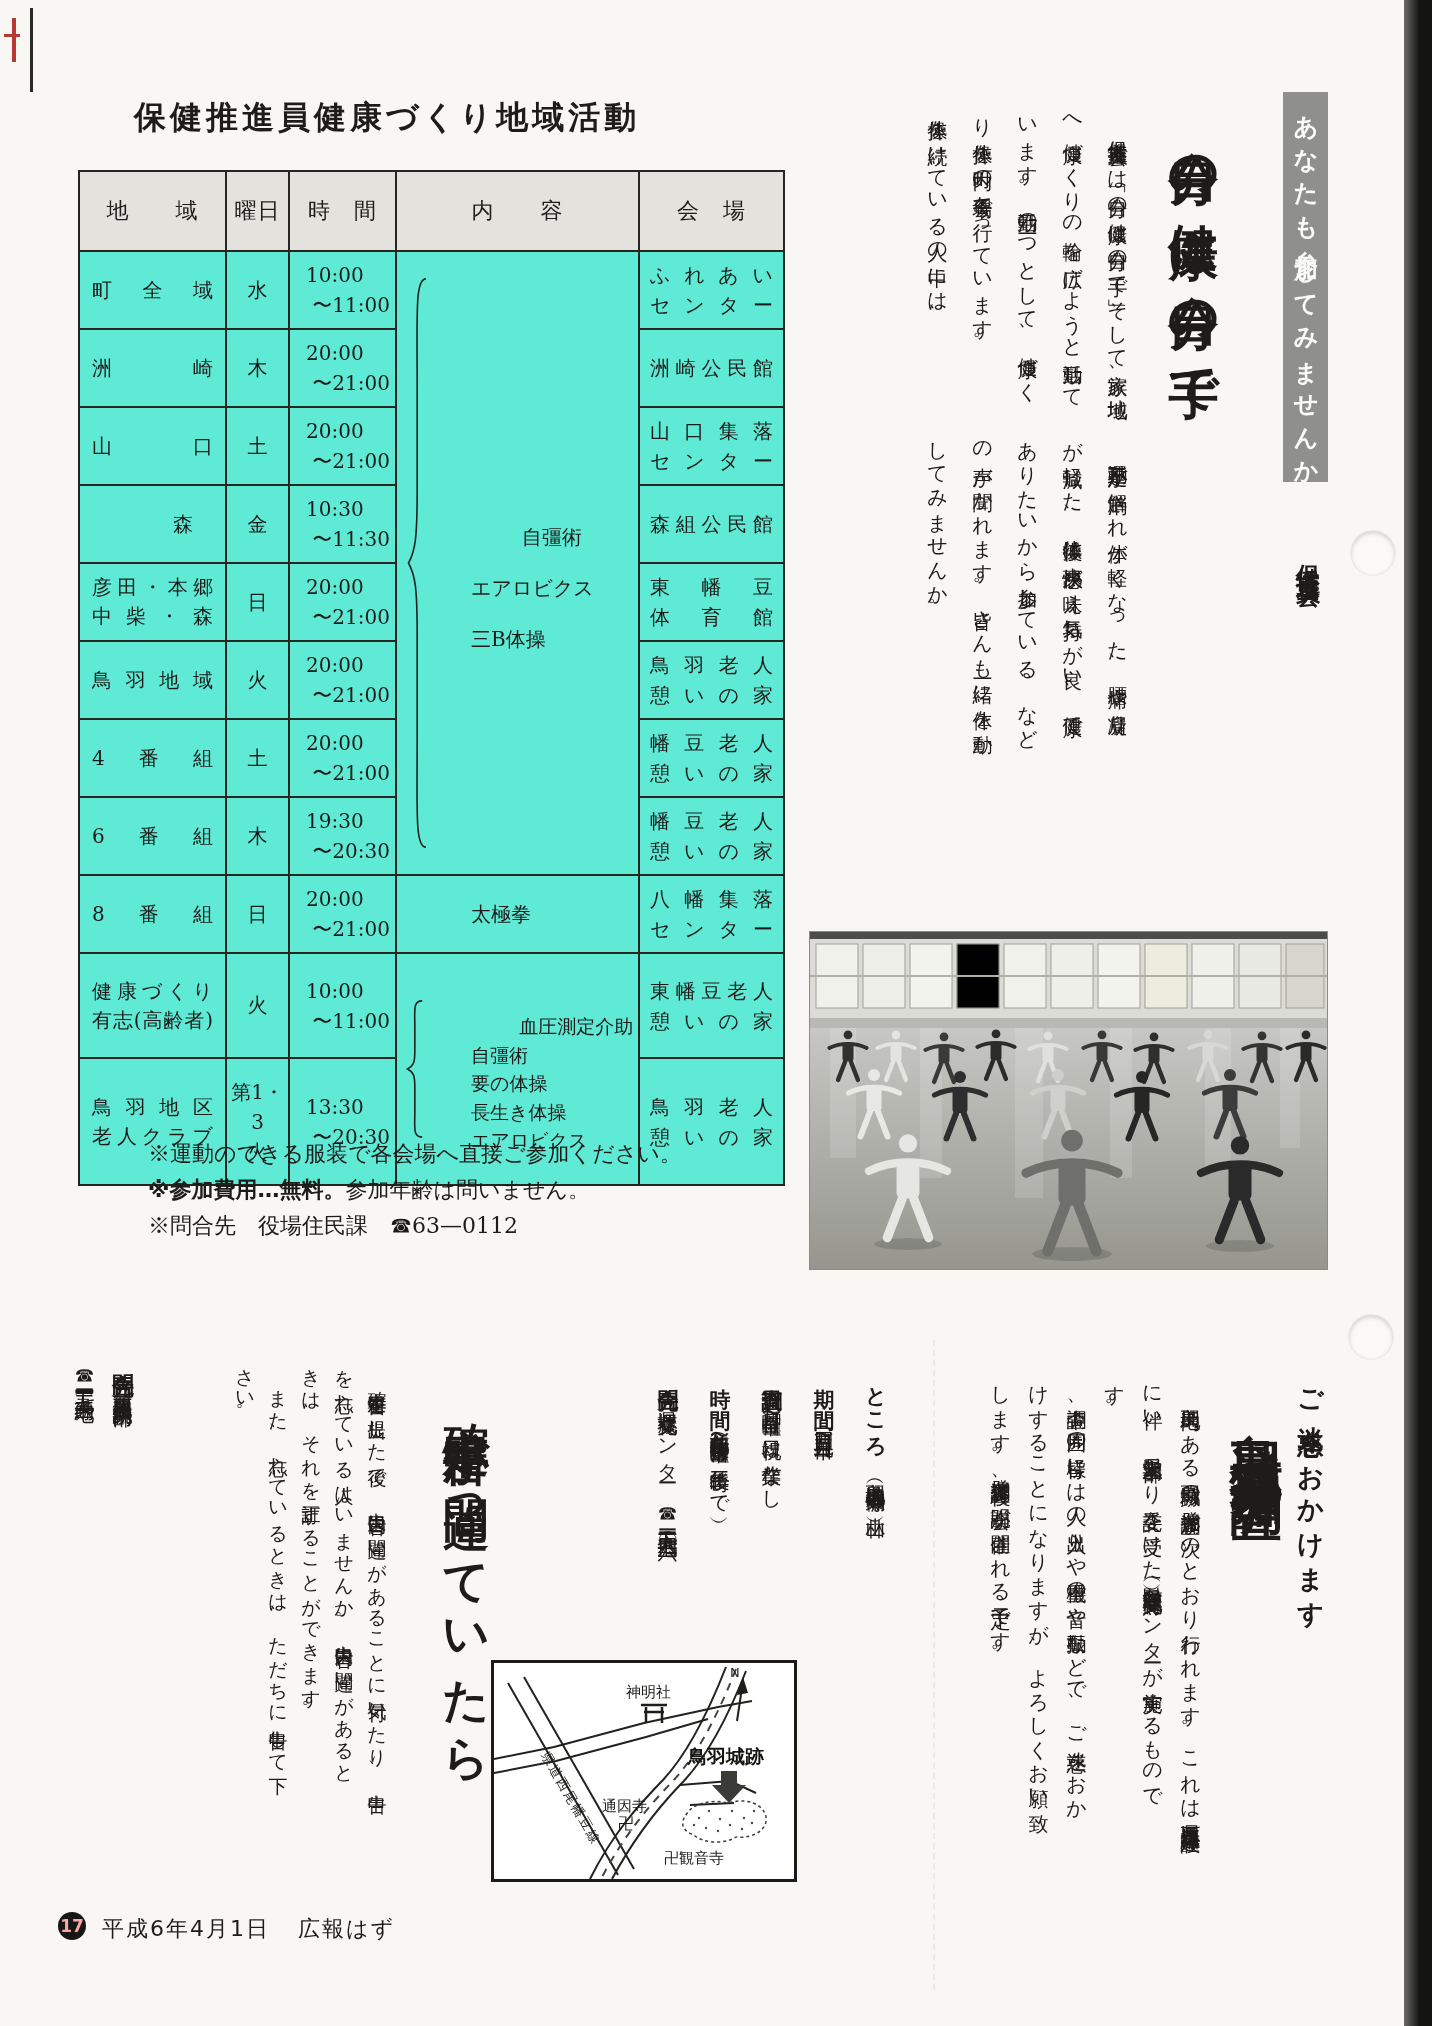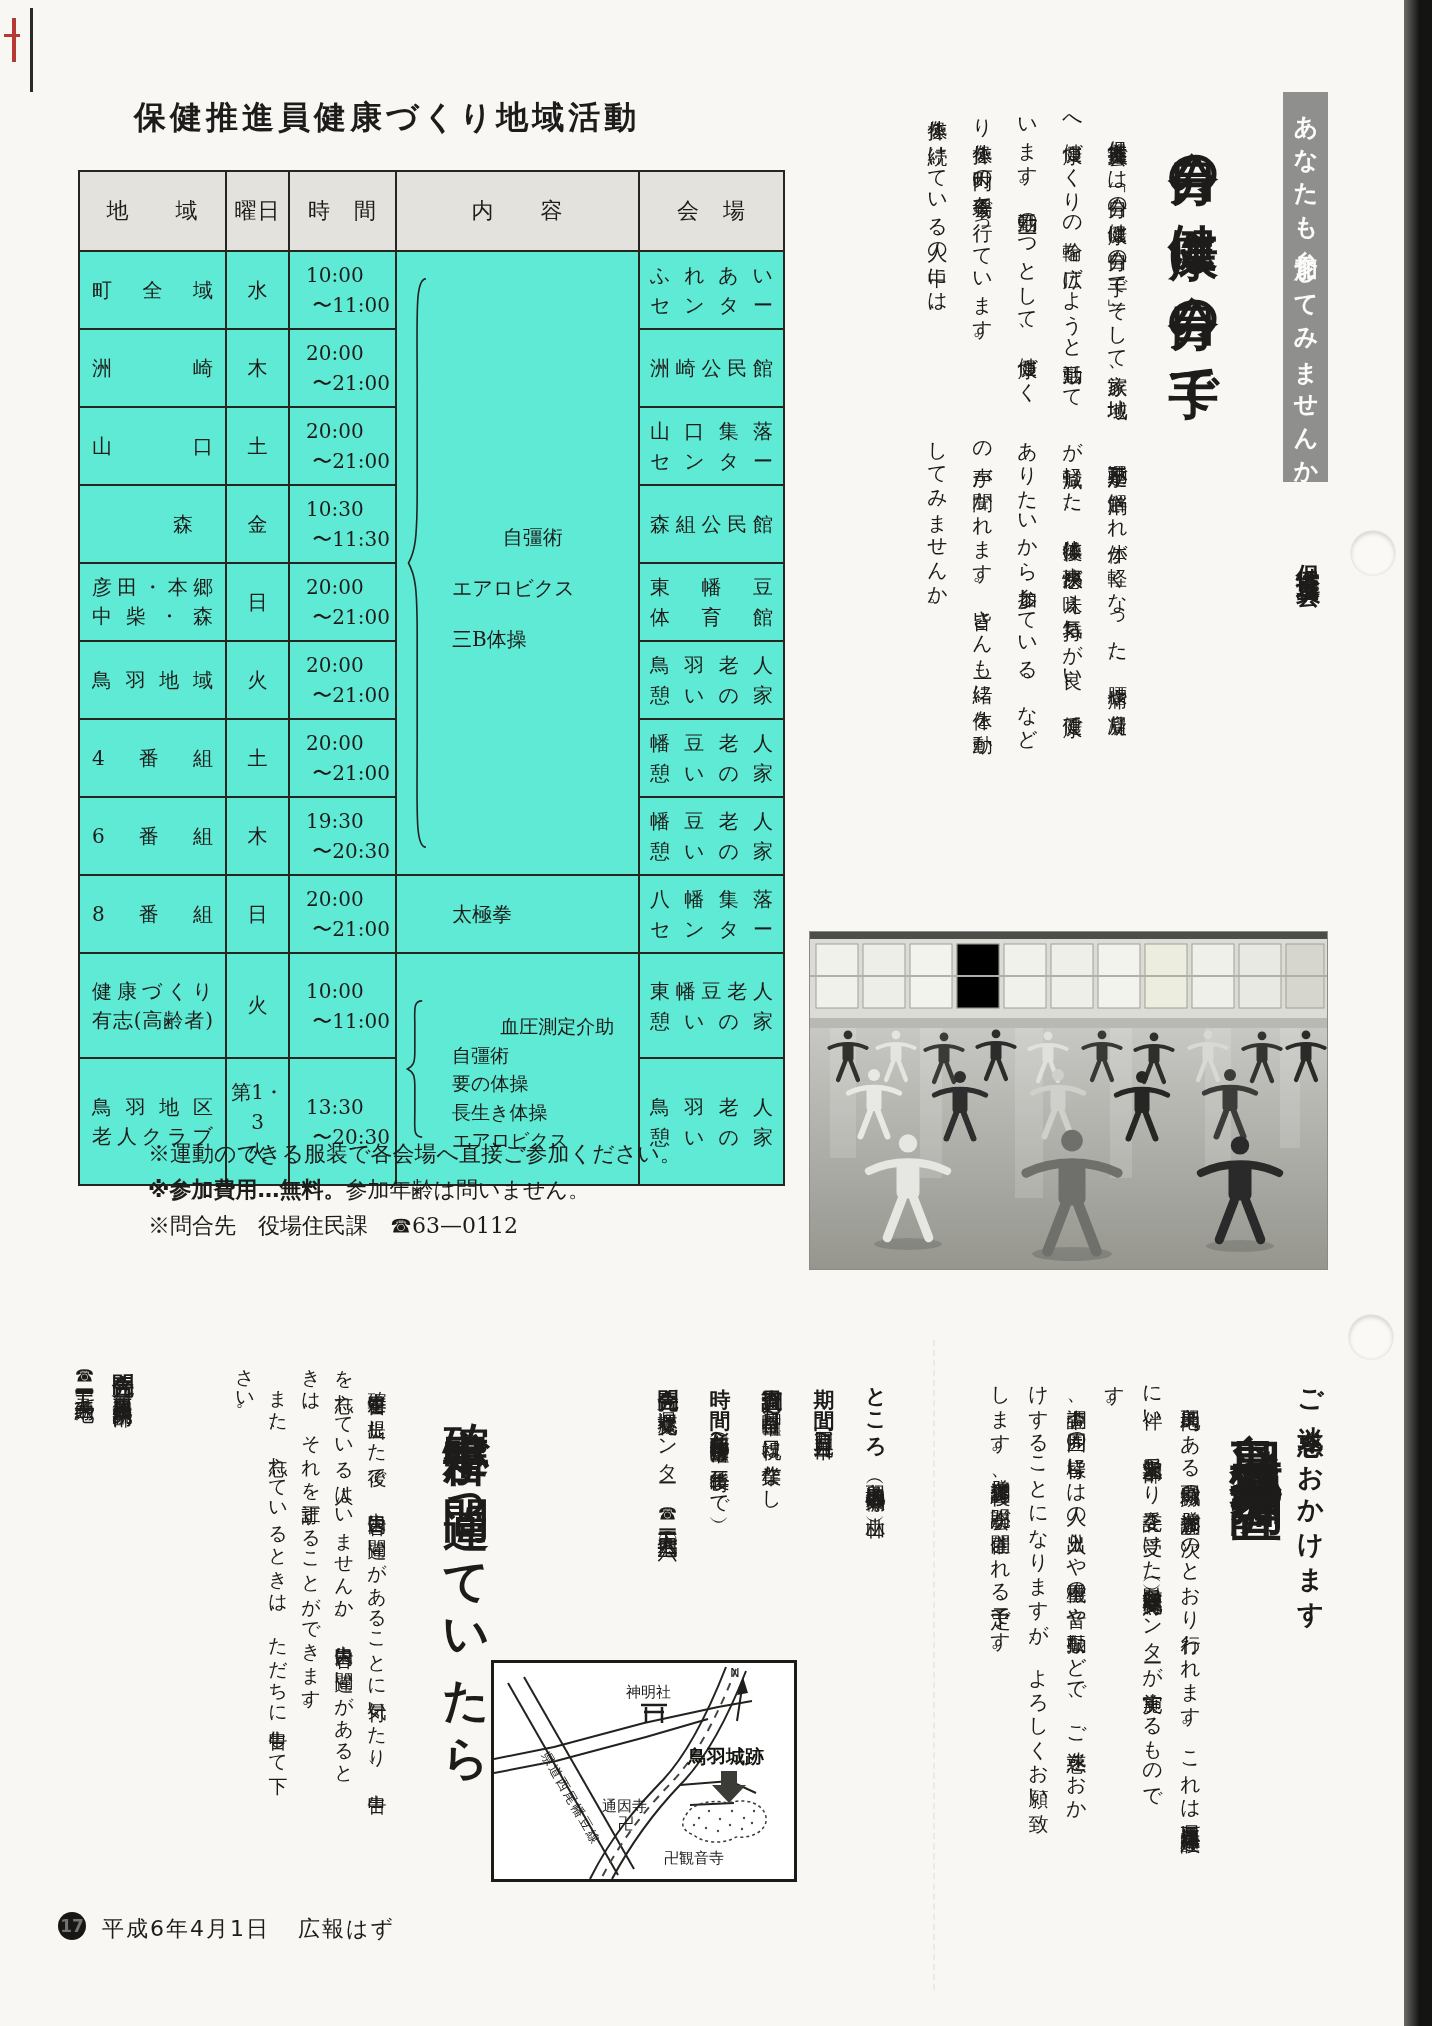--- a/index.html
+++ b/index.html
@@ -29,21 +29,21 @@
     border-collapse:collapse;table-layout:fixed;background:#5eead4}
   table.sched th,table.sched td{border:2px solid #26251f}
   table.sched thead th{background:#e3e2dd;font-weight:normal;font-size:22px;
     height:76px;text-align:center;letter-spacing:1px}
   table.sched tbody td{height:74px;font-size:20px}
   .c-area{text-align:justify;text-align-last:justify;padding:0 12px;line-height:1.45}
   .c-day{text-align:center;font-size:21px}
   .c-day-sm{text-align:center;font-size:17px;line-height:1.5}
   .c-time{padding-left:16px;font-size:21px;line-height:1.5}
   .c-venue{text-align:justify;text-align-last:justify;padding:0 10px;line-height:1.5}
-  .c-content{position:relative;vertical-align:middle;padding-left:55px;
+  .c-content{position:relative;vertical-align:middle;padding-left:74px;
     font-size:21px;line-height:2.55}
   .c-content.small{line-height:1.5;font-size:19px}
   .brace{position:absolute;left:5px;top:50%;transform:translateY(-50%)}
 
   .notes{left:148px;top:1136px;font-size:22px;line-height:36px}
   .notes .b{font-family:"DejaVu Sans","Liberation Sans",sans-serif;font-weight:bold}
 
   
   .banner{left:1283px;top:92px;width:45px;height:390px;background:#8f8f8d;
     color:#fbfbf9;text-align:center}
@@ -81,21 +81,21 @@
     font-size:46px;font-weight:bold;letter-spacing:5px;line-height:66px}
   .tax-body{left:190px;top:1356px;width:204px;height:426px;
     font-size:19px;letter-spacing:1.2px;line-height:33px}
   .tax-contact{left:56px;top:1356px;width:86px;height:450px;
     font-size:20px;letter-spacing:1px;line-height:38px}
   .tax-contact .lbl{font-family:"DejaVu Sans","Liberation Sans",sans-serif;
     font-weight:bold;font-size:22px}
 
   
   .pg-circle{left:58px;top:1912px;width:28px;height:28px;border-radius:50%;
-    background:#171715;color:#737373;font-size:17px;font-weight:bold;
+    background:#171715;color:#fca5a5;font-size:17px;font-weight:bold;
     text-align:center;line-height:28px}
   .footer-txt{left:102px;top:1914px;font-size:22px;font-weight:normal;letter-spacing:2px}
   .footer-txt .gap{display:inline-block;width:28px}
 </style>
 </head>
 <body>
 
 <div class="abs edge-strip"></div>
 <div class="abs mark-black"></div>
 <div class="abs mark-red-v"></div>

